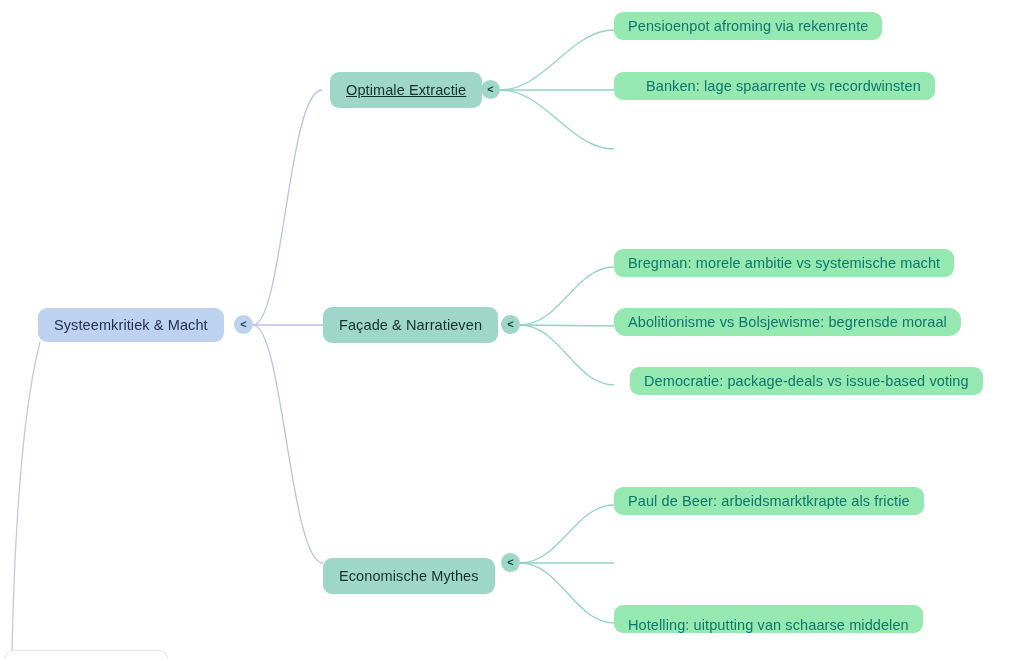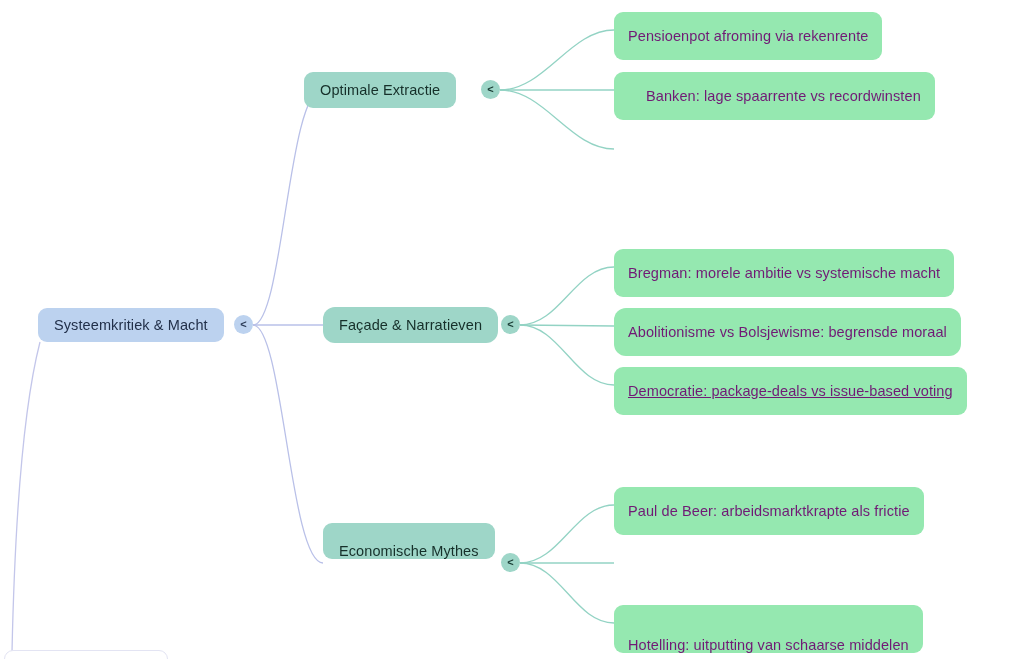--- a/index.html
+++ b/index.html
@@ -57,22 +57,22 @@
     font-size: 14.5px;
     padding: 0 16px;
     height: 36px;
     color: #16302a;
   }
 
   .node-leaf {
     background: #95e8b0;
     font-size: 14.5px;
     padding: 0 14px;
-    height: 48px;
-    color: #701a75;
+    height: 28px;
+    color: #0f766e;
   }
 
   
   .toggle {
     position: absolute;
     width: 19px;
     height: 19px;
     border-radius: 50%;
     display: flex;
     align-items: center;
@@ -133,52 +133,52 @@
     <path d="M 520,563 C 560,563 575,623 614,623" fill="none" stroke="#93d3c4" stroke-width="1.3"></path>
   </svg>
 
   <div class="node node-root" style="left:38px; top:308px;">
     <span>Systeemkritiek &amp; Macht</span>
   </div>
   <div class="toggle toggle-root" style="left:234px; top:315px;">
     <span>&lt;</span>
   </div>
 
-  <div class="node node-branch" style="left:304px; top:72px;">
+  <div class="node node-branch" style="left:330px; top:72px;text-decoration:underline;">
     <span>Optimale Extractie</span>
   </div>
   <div class="toggle toggle-branch" style="left:481px; top:80px;">
     <span>&lt;</span>
   </div>
 
   <div class="node node-leaf" style="left:614px; top:12px;">
     <span>Pensioenpot afroming via rekenrente</span>
   </div>
   <div class="node node-leaf" style="left:614px; top:72px;padding-left:32px;">
     <span>Banken: lage spaarrente vs recordwinsten</span>
   </div>
 
-  <div class="node node-branch" style="left:323px; top:307px;border-radius:12px;">
+  <div class="node node-branch" style="left:323px; top:307px;">
     <span>Façade &amp; Narratieven</span>
   </div>
   <div class="toggle toggle-branch" style="left:501px; top:315px;">
     <span>&lt;</span>
   </div>
 
   <div class="node node-leaf" style="left:614px; top:249px;">
     <span>Bregman: morele ambitie vs systemische macht</span>
   </div>
   <div class="node node-leaf" style="left:614px; top:308px;border-radius:12px;">
     <span>Abolitionisme vs Bolsjewisme: begrensde moraal</span>
   </div>
-  <div class="node node-leaf" style="left:614px; top:367px;text-decoration:underline;">
+  <div class="node node-leaf" style="left:630px; top:367px;">
     <span>Democratie: package-deals vs issue-based voting</span>
   </div>
 
-  <div class="node node-branch" style="left:323px; top:523px;align-items:flex-end;">
+  <div class="node node-branch" style="left:323px; top:558px;">
     <span>Economische Mythes</span>
   </div>
   <div class="toggle toggle-branch" style="left:501px; top:553px;">
     <span>&lt;</span>
   </div>
 
   <div class="node node-leaf" style="left:614px; top:487px;">
     <span>Paul de Beer: arbeidsmarktkrapte als frictie</span>
   </div>
   <div class="node node-leaf" style="left:614px; top:605px;align-items:flex-end;">

